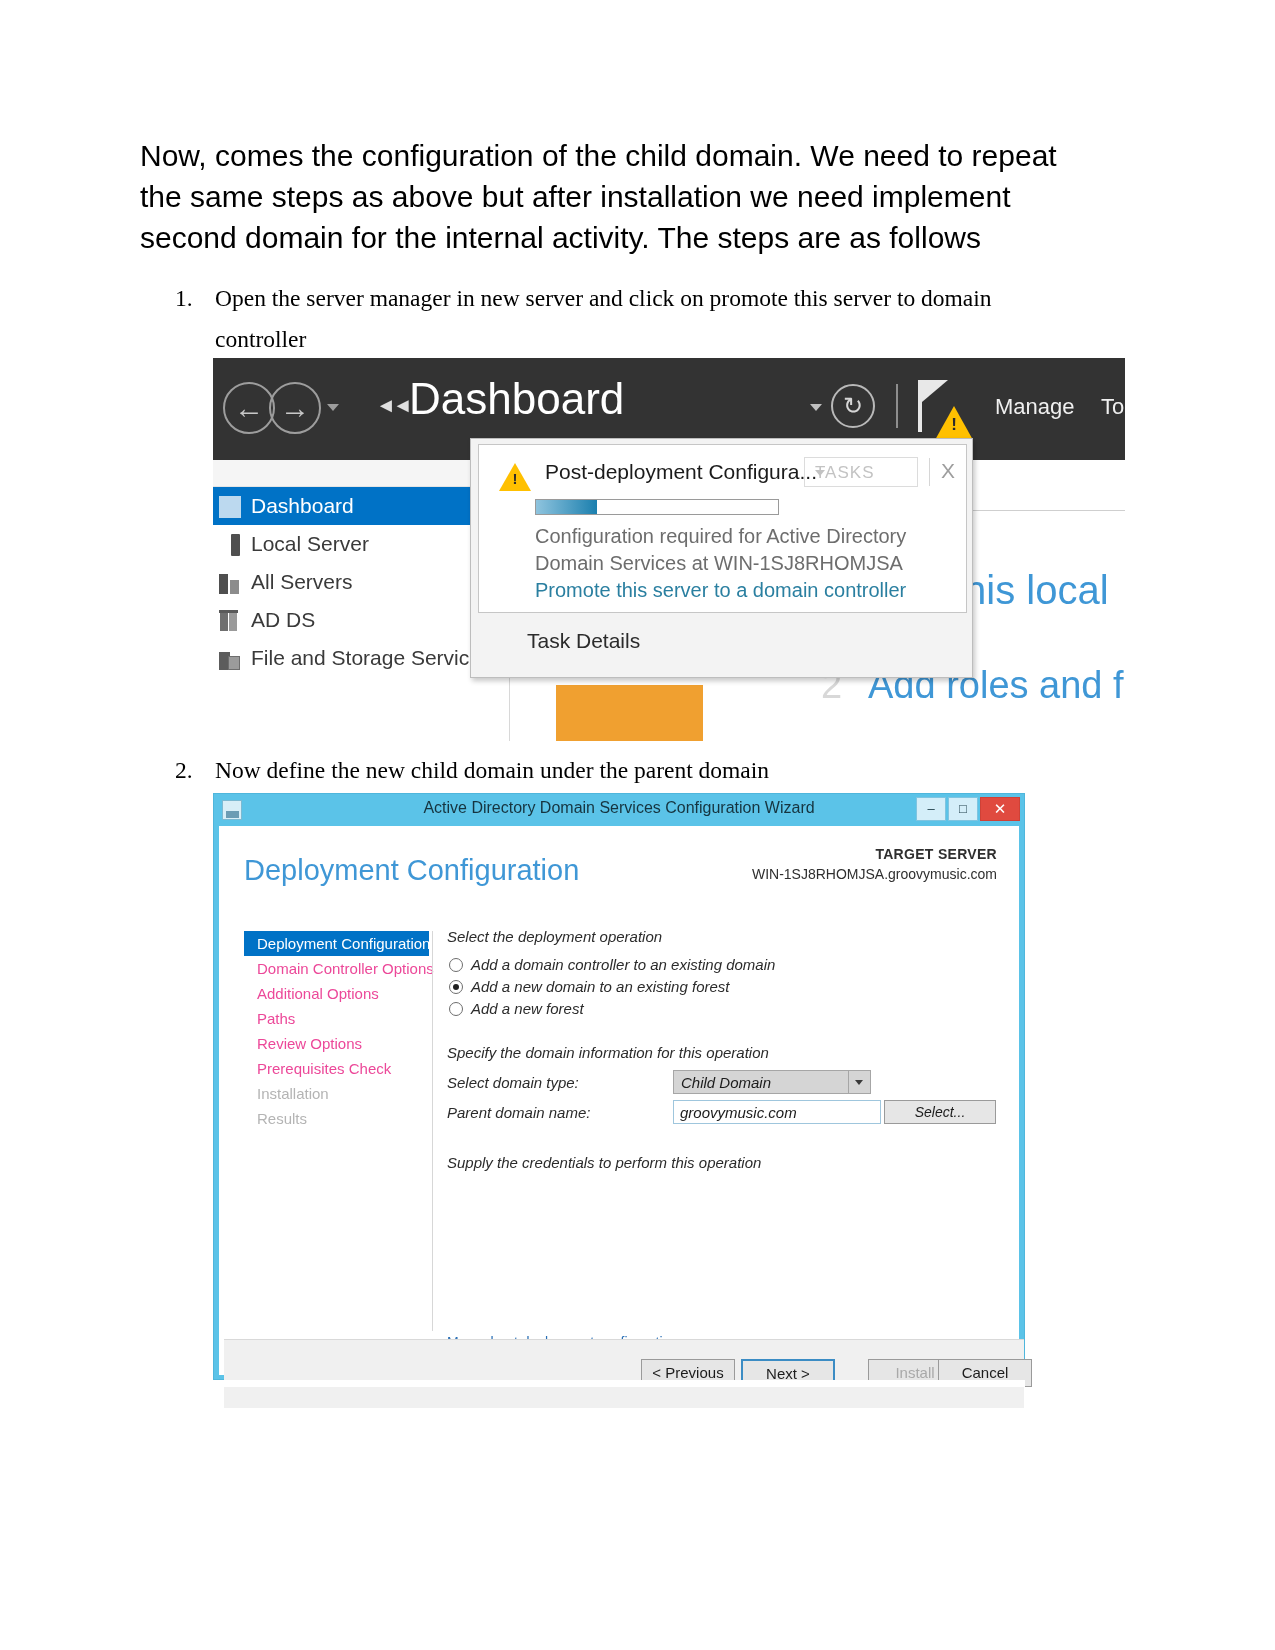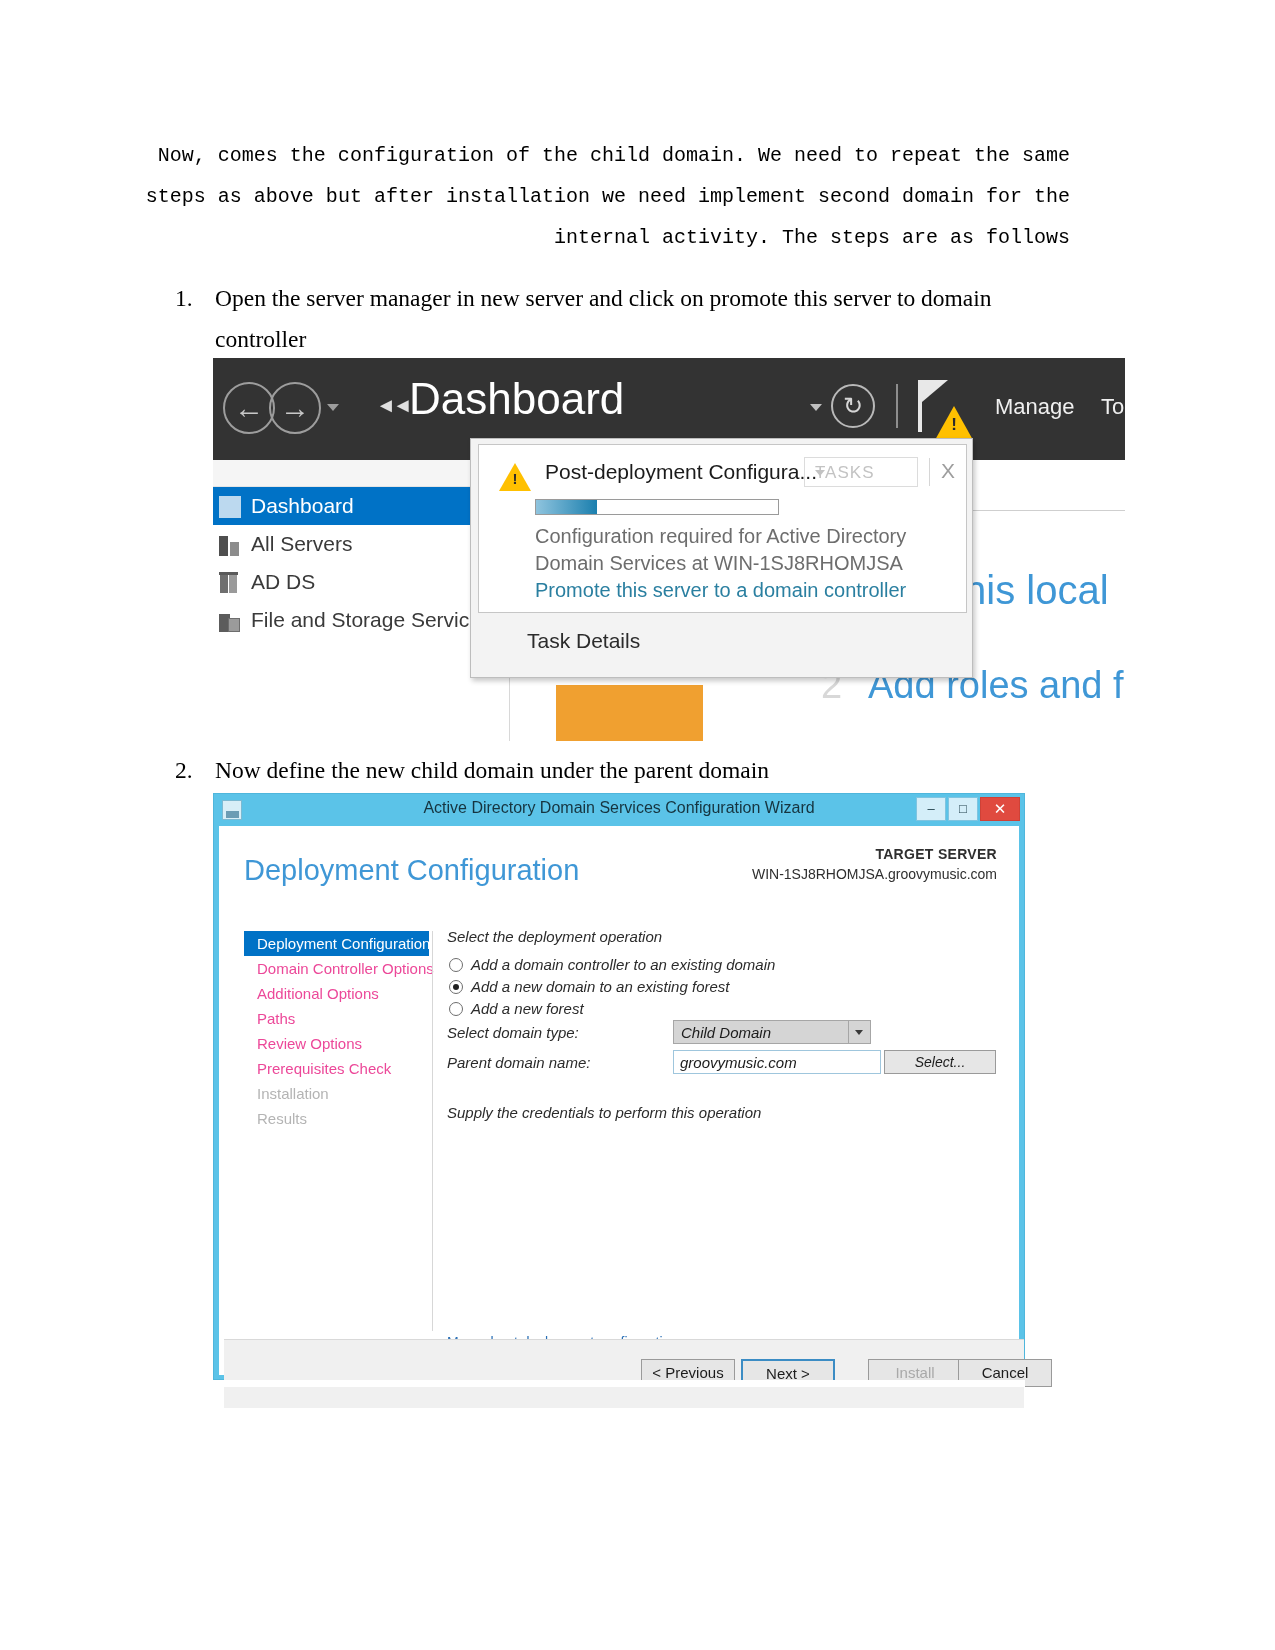--- a/index.html
+++ b/index.html
@@ -16,25 +16,25 @@
   }
 
   
   .doc-body {
     position: absolute;
     left: 140px;
     top: 135px;
     width: 930px;
   }
   .para {
-    font-family: Liberation Mono, monospace;
-    font-size: 20px;
+    font-family: Liberation Sans, sans-serif;
+    font-size: 30px;
     line-height: 41px;
     color: #000000;
-    text-align: right;
+    text-align: left;
     margin: 0 0 14px 0;
   }
   .numbered-item {
     position: relative;
     padding-left: 75px;
     font-family: "Liberation Serif", serif;
     font-size: 23.5px;
     line-height: 41px;
     color: #000;
     margin: 0;
@@ -692,21 +692,21 @@
     box-sizing: border-box;
     font-size: 15px;
     color: #1c1c1c;
     text-align: center;
     line-height: 26px;
     font-family: "Liberation Sans", sans-serif;
   }
   .foot-btn.prev { left: 417px; }
   .foot-btn.next { left: 517px; border: 2px solid #3b8cc4; }
   .foot-btn.install { left: 644px; color: #a9a9a9; }
-  .foot-btn.cancel { left: 734px; }
+  .foot-btn.cancel { left: 714px; }
   .wz-bottom-strip {
     position: absolute;
     left: 0; top: 587px;
     width: 812px;
     height: 7px;
     background: #ffffff;
   }
 </style>
 </head>
 <body>
@@ -744,20 +744,26 @@
       </div>
     <div class="sm-manage">Manage</div>
     <div class="sm-tools">Tools</div>
   </div>
 
   <div class="sm-left">
     <div class="sm-leftpad"></div>
     <div class="sm-item active">
       <span class="sm-ico ico-grid on"></span>
       <span>Dashboard</span>
+    </div>
+    <div class="sm-item">
+      <span class="sm-ico">
+          <span class="ico-server" style="position:absolute"></span>
+        </span>
+      <span>Local Server</span>
     </div>
     <div class="sm-item">
       <span class="sm-ico ico-servers">
           <span class="a"></span>
           <span class="b"></span>
         </span>
       <span>All Servers</span>
     </div>
     <div class="sm-item">
       <span class="sm-ico ico-adds">
@@ -853,20 +859,21 @@
         </div>
         <div class="radio-row">
           <span class="radio-mark checked"></span>
           <span>Add a new domain to an existing forest</span>
         </div>
         <div class="radio-row">
           <span class="radio-mark"></span>
           <span>Add a new forest</span>
         </div>
 
+        <div class="wz-sec" style="margin-top:24px;">Specify the domain information for this operation</div>
 
         <div class="form-row">
           <span class="form-label">Select domain type:</span>
           <span class="combo">
             <span class="val">Child Domain</span>
             <span class="btn"></span>
           </span>
         </div>
 
         <div class="form-row">

